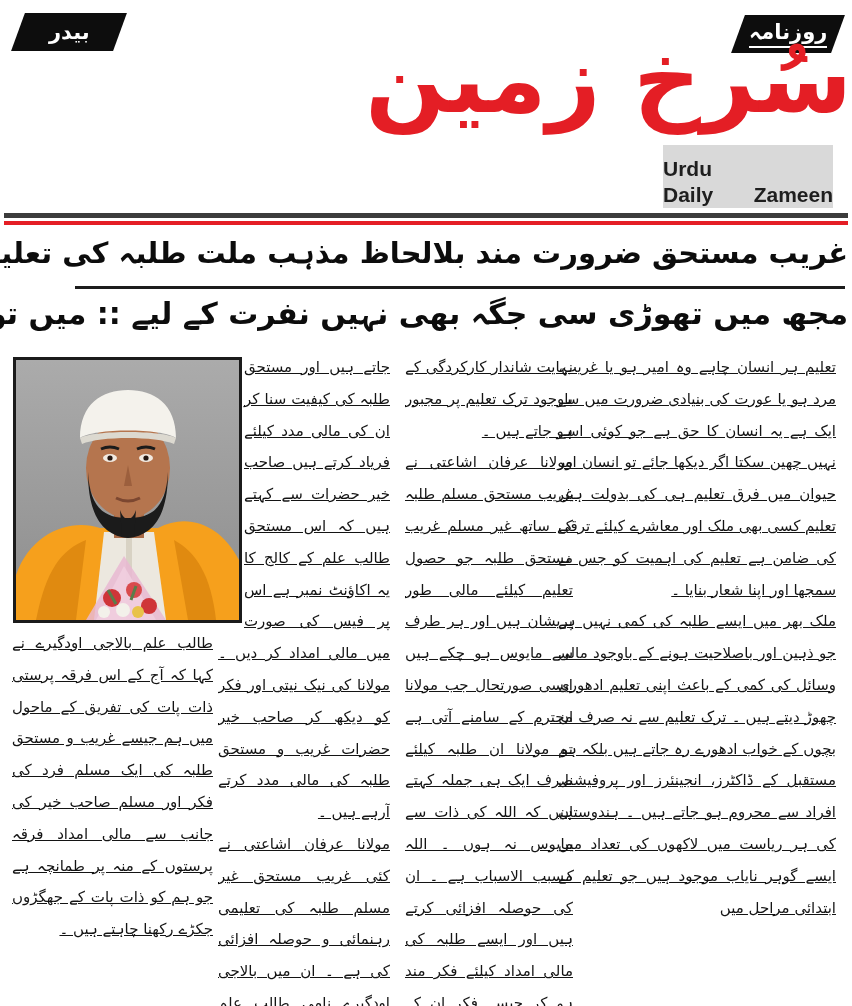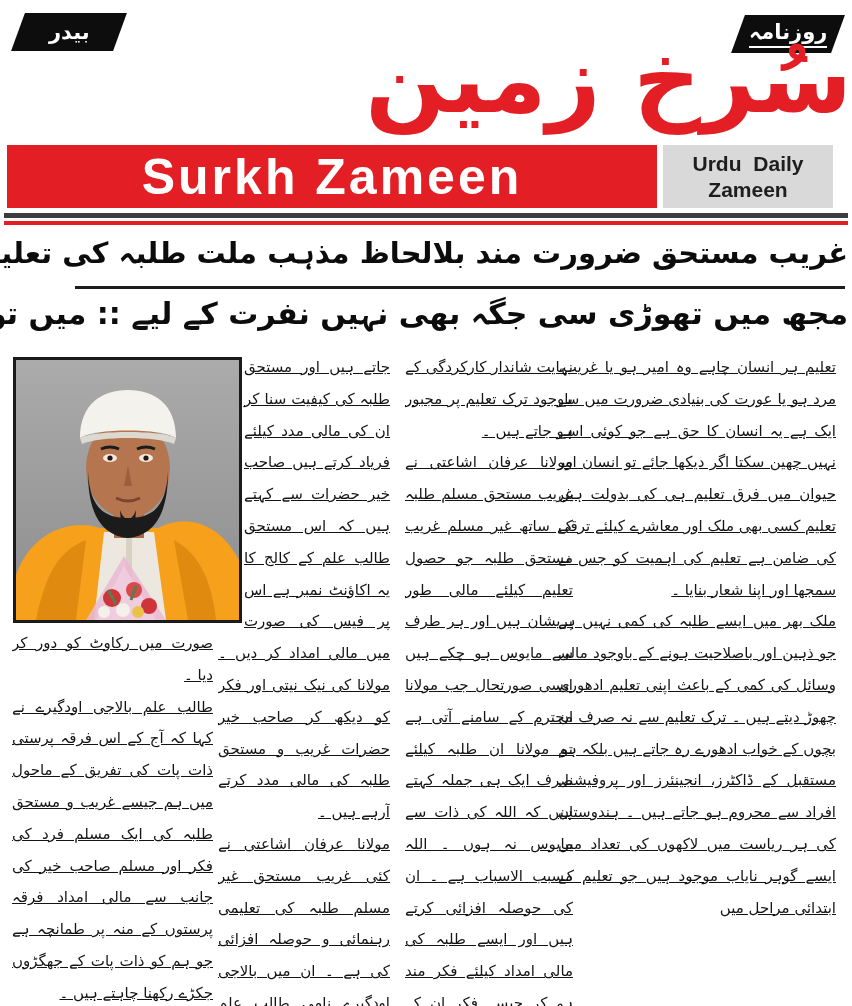--- a/index.html
+++ b/index.html
@@ -13,21 +13,21 @@
   .corner-left{left:18px;top:13px;width:102px;height:38px;}
   .corner-right{right:14px;top:15px;width:100px;height:38px;}
   .corner-right .corner-inner{border-bottom:2px solid #fff;padding-bottom:2px;}
   .masthead-title{position:absolute;top:16px;left:0;right:0;text-align:right;direction:rtl;
           color:#e41e25;font-size:94px;line-height:128px;font-weight:bold;letter-spacing:4px;}
   .banner{position:absolute;top:145px;left:7px;width:650px;height:63px;background:#e41e25;
           display:flex;align-items:center;justify-content:center;}
   .banner-text{color:#ffffff;font-family:"Liberation Sans","DejaVu Sans",sans-serif;
           font-size:50px;font-weight:bold;letter-spacing:3px;white-space:nowrap;}
   .side-box{position:absolute;top:145px;left:663px;width:170px;height:63px;background:#d9d9d9;
-          display:flex;flex-direction:column;align-items:center;justify-content:center;}
+          display:flex;align-items:flex-end;justify-content:center;}
   .side-box span{font-family:"Liberation Sans","DejaVu Sans",sans-serif;font-size:21px;
           font-weight:bold;color:#1e1e1e;line-height:26px;word-spacing:6px;}
   .rule-dark{position:absolute;top:213px;left:4px;right:4px;height:5px;background:#3c3c3c;}
   .rule-red{position:absolute;top:221px;left:4px;right:4px;height:4px;background:#e41e25;}
 
   
   .headline{position:absolute;left:4px;right:4px;direction:rtl;text-align:center;
           font-weight:bold;color:#0c0c0c;white-space:nowrap;}
   .headline-1{top:236px;font-size:29px;}
   .headline-underline{position:absolute;top:286px;left:75px;width:770px;height:3px;background:#1c1c1c;}
@@ -55,23 +55,20 @@
 <div class="page">
 
   <div class="corner corner-left">
     <span class="corner-inner">بیدر</span>
   </div>
   <div class="corner corner-right">
     <span class="corner-inner">روزنامہ</span>
   </div>
   <div class="masthead-title">سُرخ زمین</div>
 
-  <div class="banner">
-    <span class="banner-text">Surkh Zameen</span>
-  </div>
   <div class="side-box">
     <span>Urdu Daily</span>
     <span>Zameen</span>
   </div>
 
   <div class="rule-dark"></div>
   <div class="rule-red"></div>
 
   <div class="headline headline-1">غریب مستحق ضرورت مند بلالحاظ مذہب ملت طلبہ کی تعلیمی فکر میں بے چین مولانا محمد عرفان اشاعتی</div>
   <div class="headline-underline"></div>
@@ -89,21 +86,20 @@
       <p>مولانا عرفان اشاعتی نے غریب مستحق مسلم طلبہ کے ساتھ غیر مسلم غریب مستحق طلبہ جو حصول تعلیم کیلئے مالی طور پریشان ہیں اور ہر طرف سے مایوس ہو چکے ہیں ایسی صورتحال جب مولانا محترم کے سامنے آتی ہے تو مولانا ان طلبہ کیلئے صرف ایک ہی جملہ کہتے ہیں کہ اللہ کی ذات سے مایوس نہ ہوں ۔ اللہ مسبب الاسباب ہے ۔ ان کی حوصلہ افزائی کرتے ہیں اور ایسے طلبہ کی مالی امداد کیلئے فکر مند ہو کر جیسے فکر ان کے کسی اپنے کی ہے ۔ صاحب خیر حضرات کے پاس</p>
     </div>
 
     <div class="col col-3">
       <div class="photo-notch"></div>
       <p>جاتے ہیں اور مستحق طلبہ کی کیفیت سنا کر ان کی مالی مدد کیلئے فریاد کرتے ہیں صاحب خیر حضرات سے کہتے ہیں کہ اس مستحق طالب علم کے کالج کا یہ اکاؤنٹ نمبر ہے اس پر فیس کی صورت میں مالی امداد کر دیں ۔ مولانا کی نیک نیتی اور فکر کو دیکھ کر صاحب خیر حضرات غریب و مستحق طلبہ کی مالی مدد کرتے آرہے ہیں ۔</p>
       <p>مولانا عرفان اشاعتی نے کئی غریب مستحق غیر مسلم طلبہ کی تعلیمی رہنمائی و حوصلہ افزائی کی ہے ۔ ان میں بالاجی اودگیرے نامی طالب علم بھی ہے جو میڈیکل M B B S میں زیر تعلیم ہے اور فیس کی عدم ادائیگی کی وجہ سے اس کا تعلیمی مستقبل اور خواب ادھورہ ہو گیا تھا ۔ مولانا سے رجوع ہونے کے بعد مولانا فوری طور پر صاحب خیر حضرات سے رجوع ہو کر ان کے ذریعے حصول تعلیم کیلئے فیس کی</p>
     </div>
 
     <div class="col col-4">
-      <p>صورت میں رکاوٹ کو دور کر دیا ۔</p>
       <p>طالب علم بالاجی اودگیرے نے کہا کہ آج کے اس فرقہ پرستی ذات پات کی تفریق کے ماحول میں ہم جیسے غریب و مستحق طلبہ کی ایک مسلم فرد کی فکر اور مسلم صاحب خیر کی جانب سے مالی امداد فرقہ پرستوں کے منہ پر طمانچہ ہے جو ہم کو ذات پات کے جھگڑوں جکڑے رکھنا چاہتے ہیں ۔</p>
 
     </div>
 
     <div class="photo">
       <svg viewBox="0 0 223 260" preserveAspectRatio="none">
         <defs>
           <linearGradient id="bgGrad" x1="0" y1="0" x2="0" y2="1">
             <stop offset="0" stop-color="#ababab"></stop>
             <stop offset="1" stop-color="#8d8d8d"></stop>

